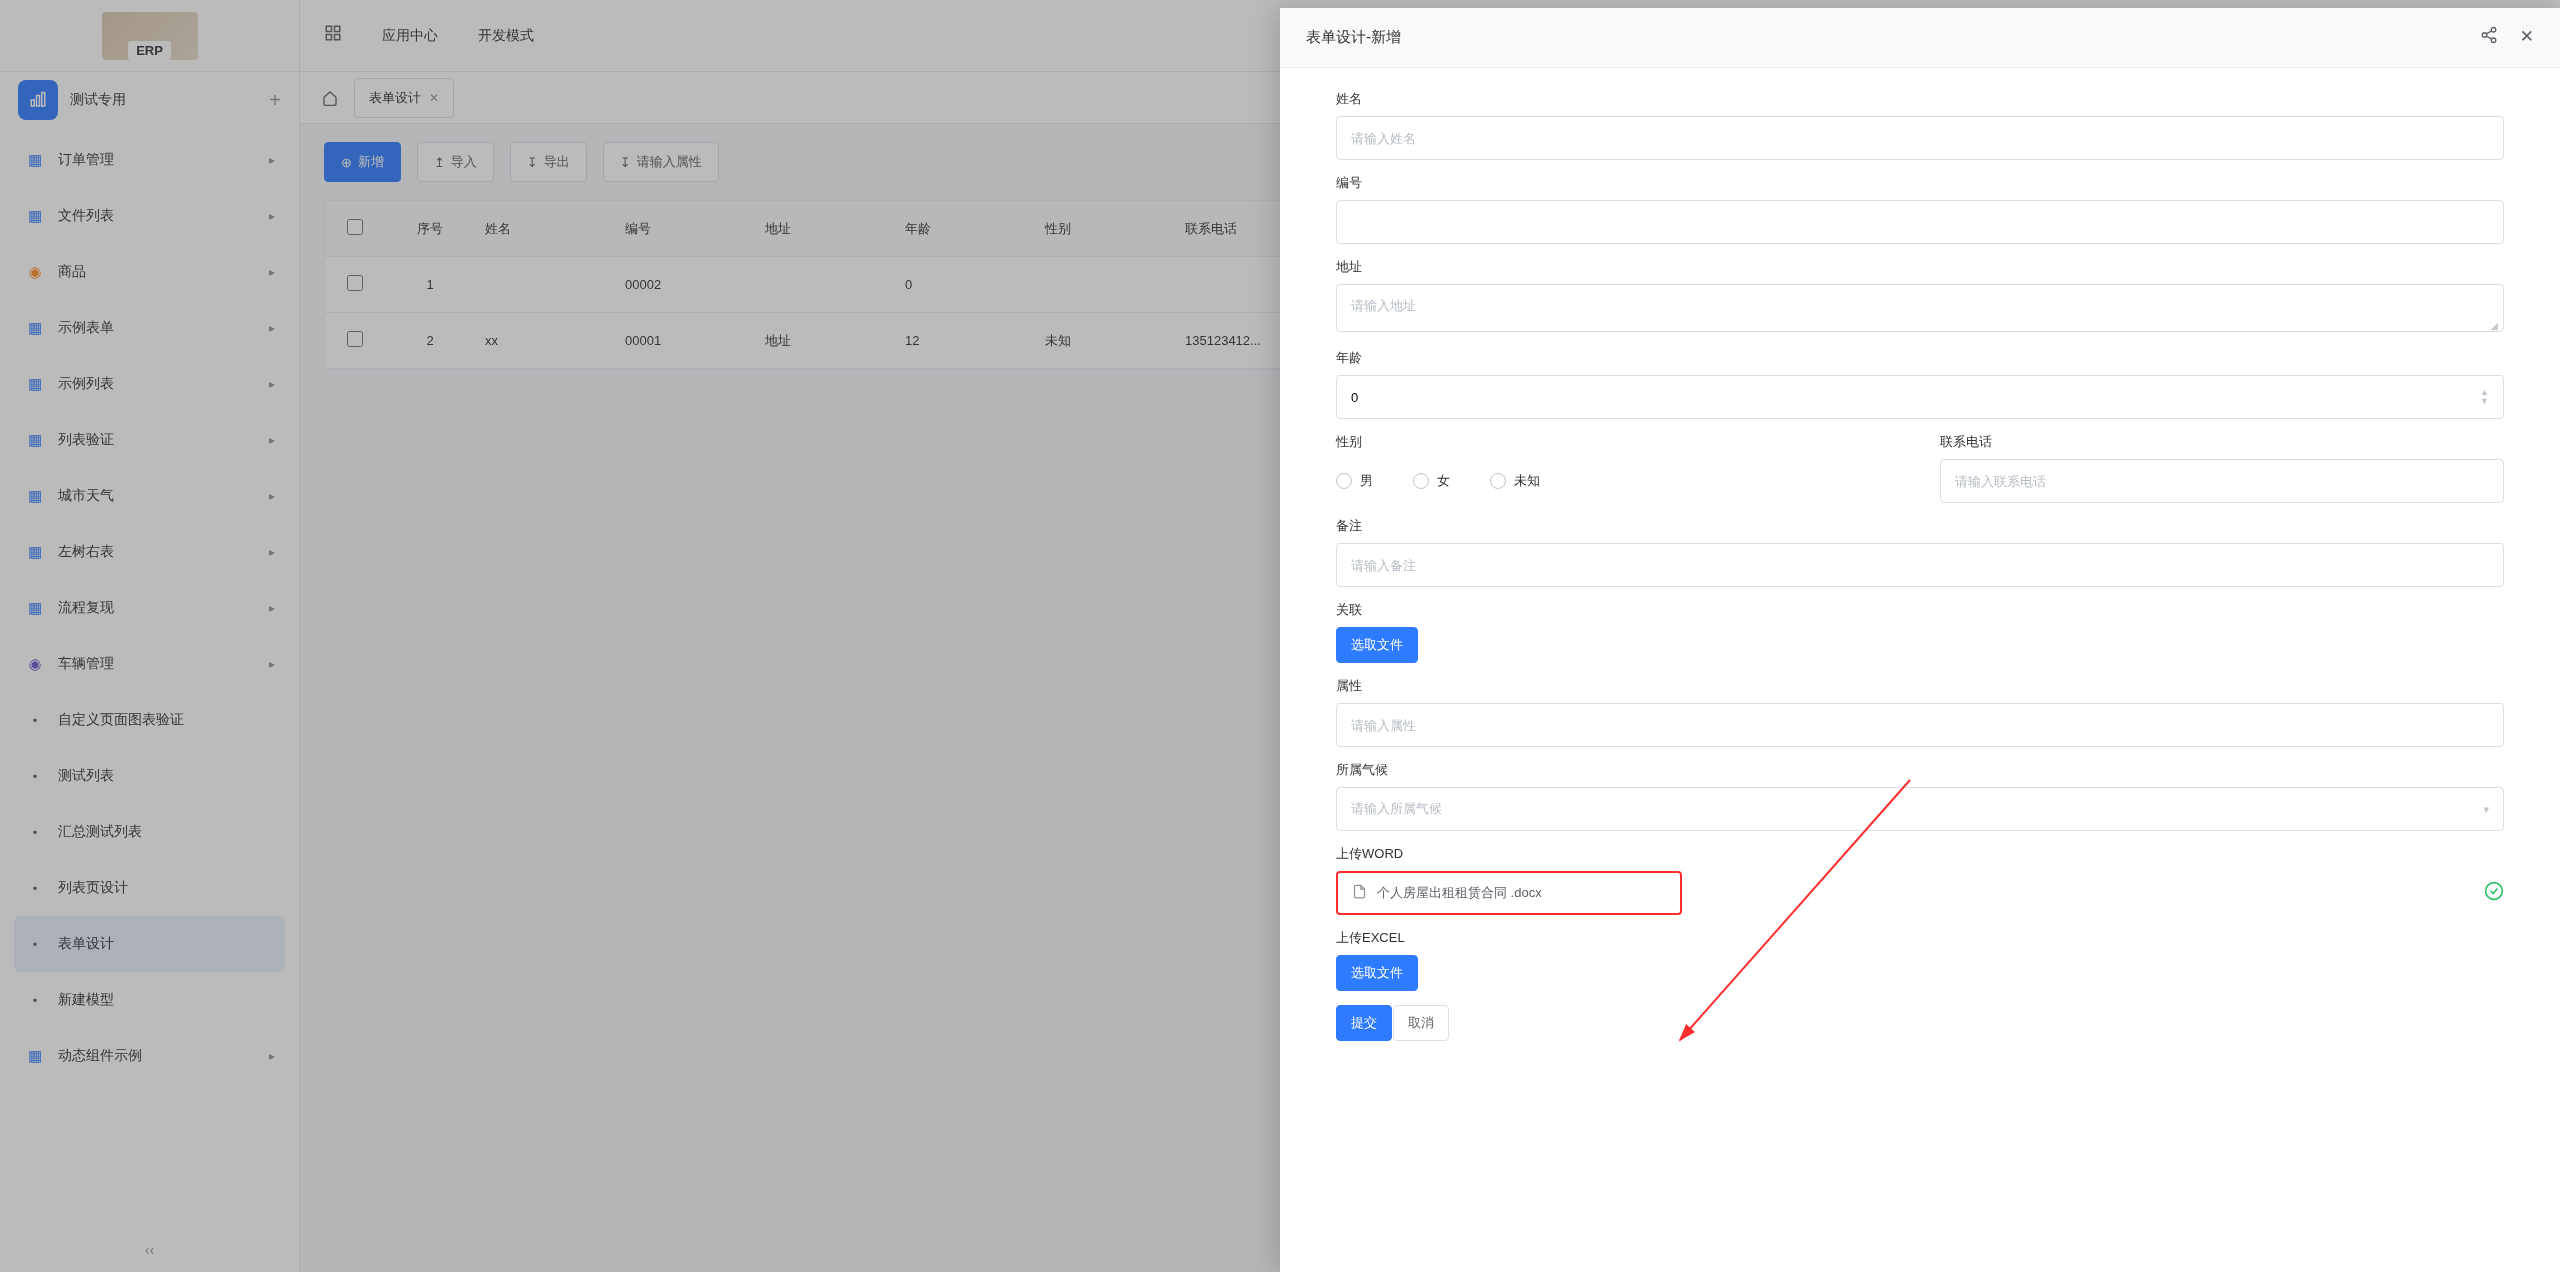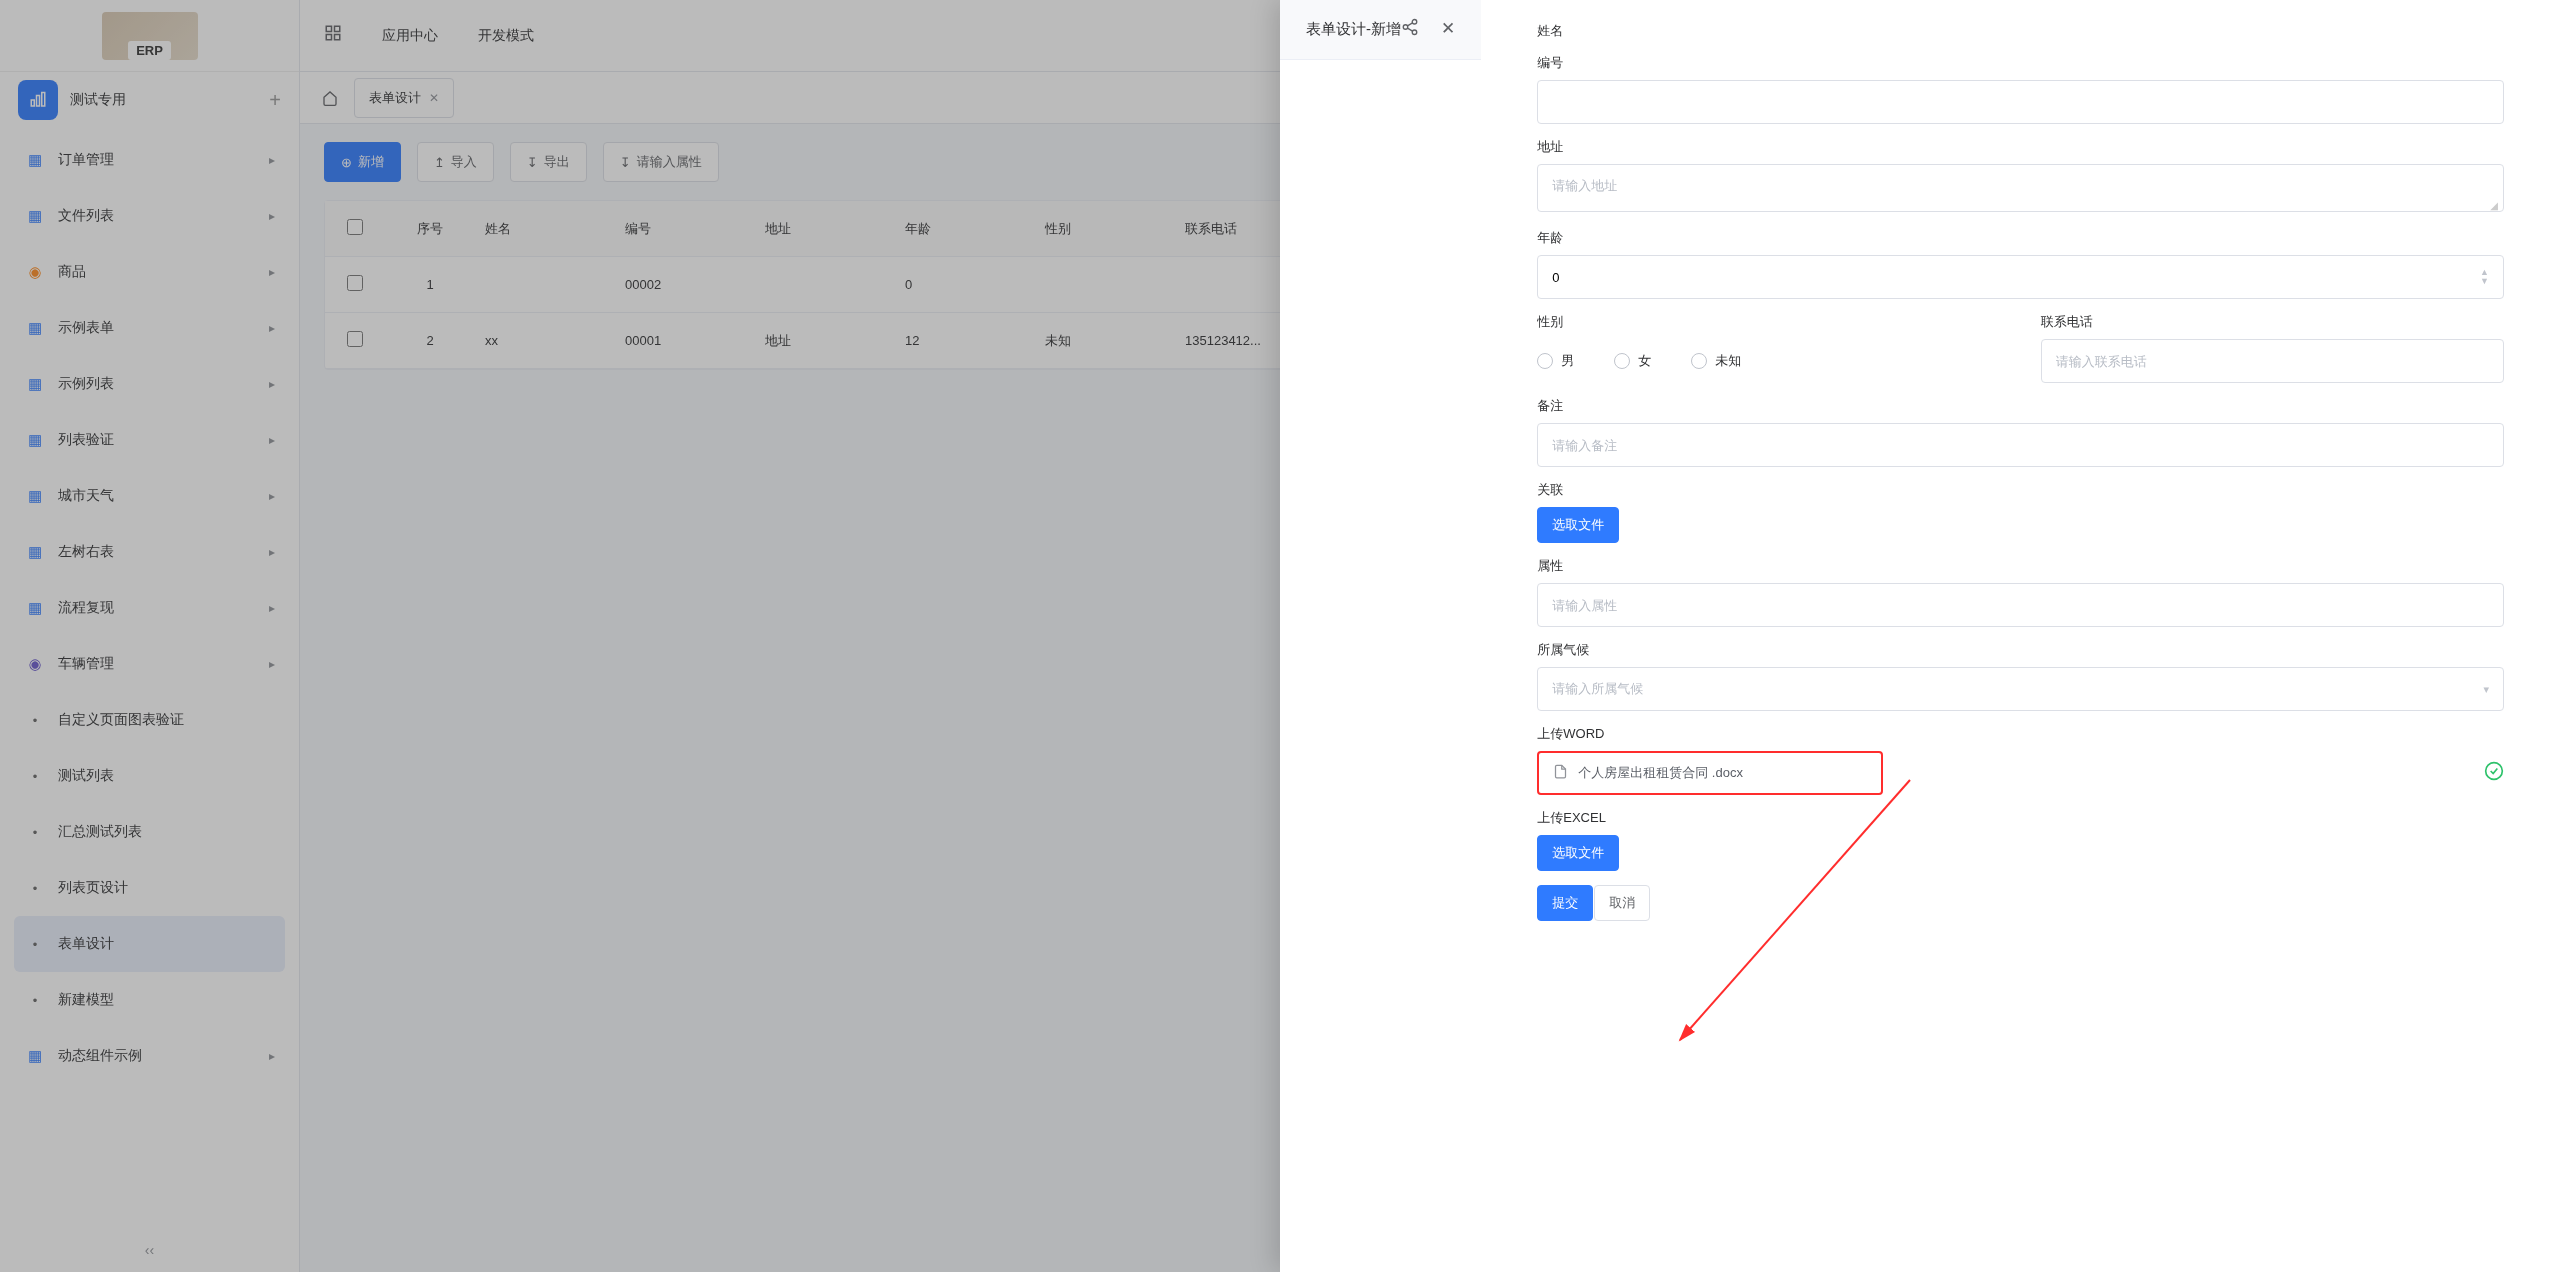--- a/index.html
+++ b/index.html
@@ -61,21 +61,21 @@
 .c-check { width:60px; text-align:center; }
 .c-idx { width:90px; text-align:center; }
 .c-name { width:140px; }
 .c-code { width:140px; }
 .c-addr { width:140px; }
 .c-age { width:140px; }
 .c-gender { width:140px; }
 .c-phone { width:170px; }
 input[type=checkbox]{ width:16px; height:16px; }
 .dim-overlay { position:absolute; inset:0; background:rgba(60,60,60,0.35); pointer-events:none; }
-.drawer { position:absolute; top:0; right:0; bottom:0; width:1280px; background:#fff; box-shadow:-6px 0 24px rgba(0,0,0,0.15); display:flex; flex-direction:row; }
+.drawer { position:absolute; top:8px; right:0; bottom:0; width:1280px; background:#fff; box-shadow:-6px 0 24px rgba(0,0,0,0.15); display:flex; flex-direction:column; }
 .drawer-head { height:60px; border-bottom:1px solid #ebeef5; background:#f8f9fb; display:flex; align-items:center; padding:0 26px; }
 .drawer-title { flex:1; font-size:15px; font-weight:500; color:#303133; }
 .drawer-actions { display:flex; gap:22px; color:#606266; font-size:17px; }
 .drawer-actions span { cursor:pointer; }
 .drawer-body { flex:1; overflow:auto; padding:22px 56px 28px 56px; }
 .form-group { margin-bottom:14px; }
 .form-row-2 { display:flex; gap:40px; }
 .form-row-2 > .form-group { flex:1; }
 .f-label { display:block; font-size:13px; color:#303133; margin-bottom:8px; }
 .f-input, .f-textarea, .f-select {
@@ -301,20 +301,21 @@
             <line x1="8.6" y1="13.5" x2="15.4" y2="17.5"></line>
           </svg>
       </span>
       <span>✕</span>
     </div>
   </div>
   <div class="drawer-body">
 
     <div class="form-group">
       <label class="f-label">姓名</label>
+      <input class="f-input" placeholder="请输入姓名" style="">
     </div>
 
     <div class="form-group">
       <label class="f-label">编号</label>
       <input class="f-input" style="">
     </div>
 
     <div class="form-group">
       <label class="f-label">地址</label>
       <div class="ta-wrap">

